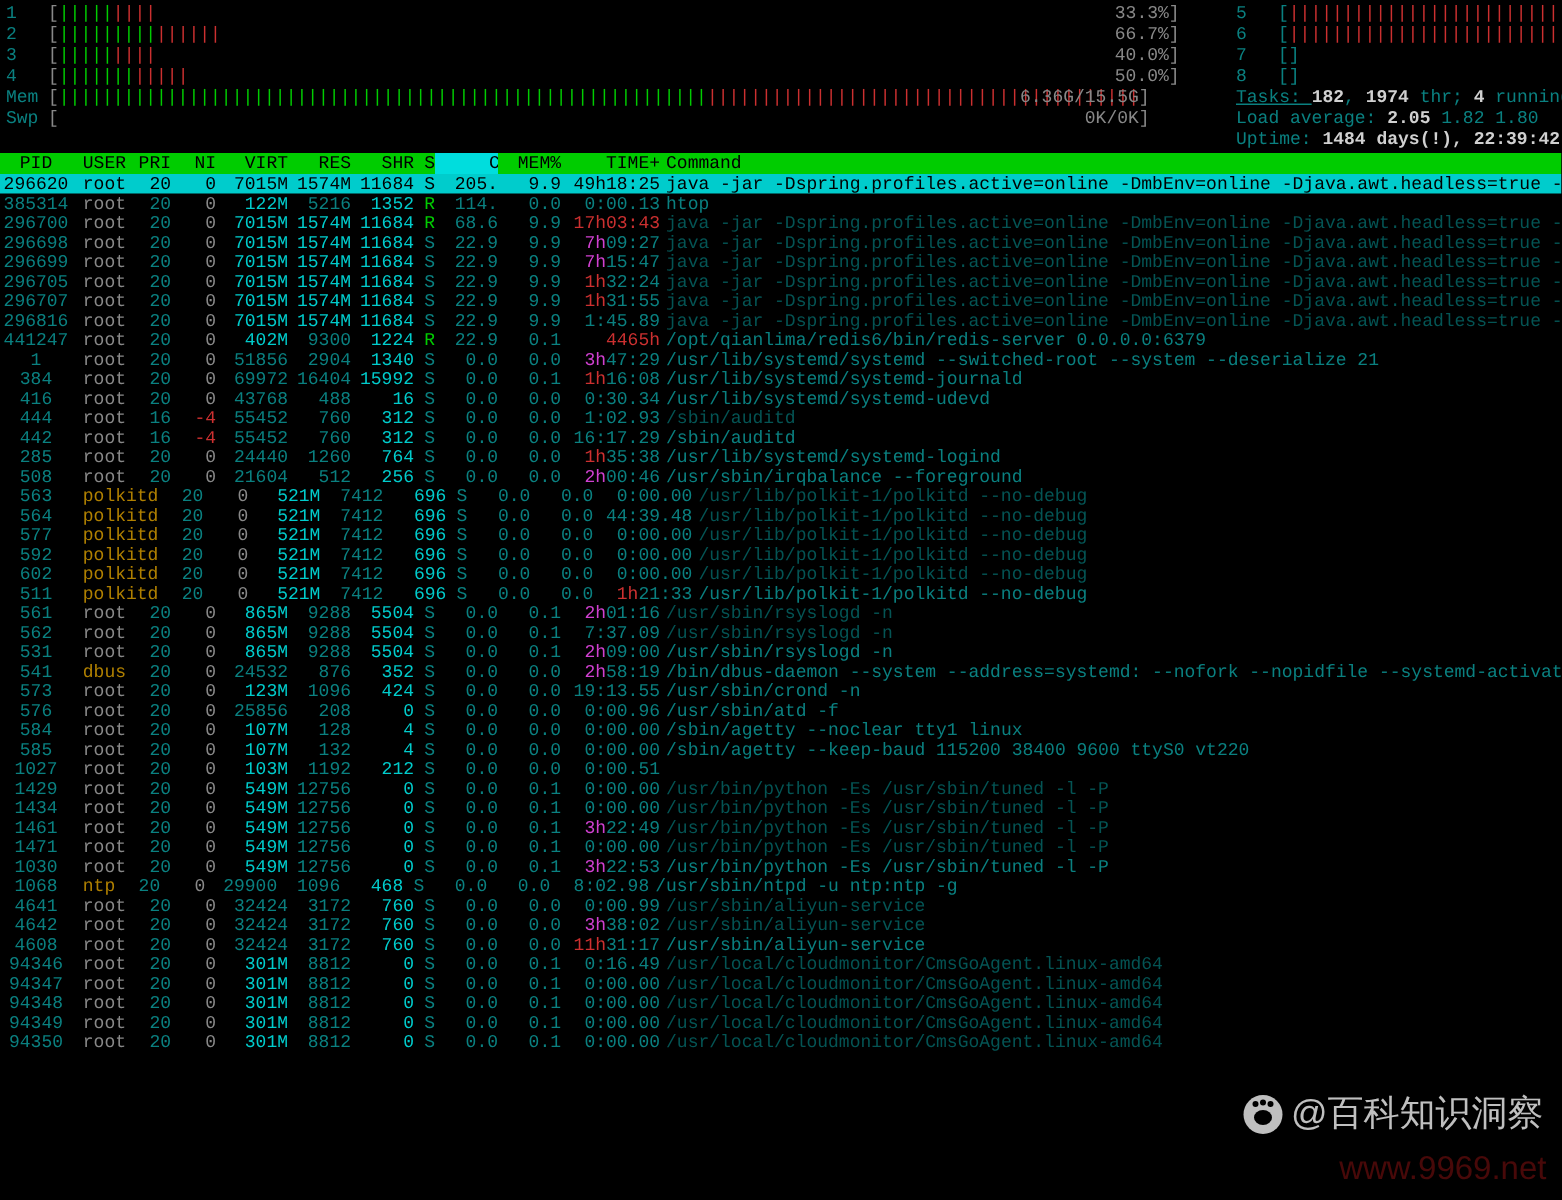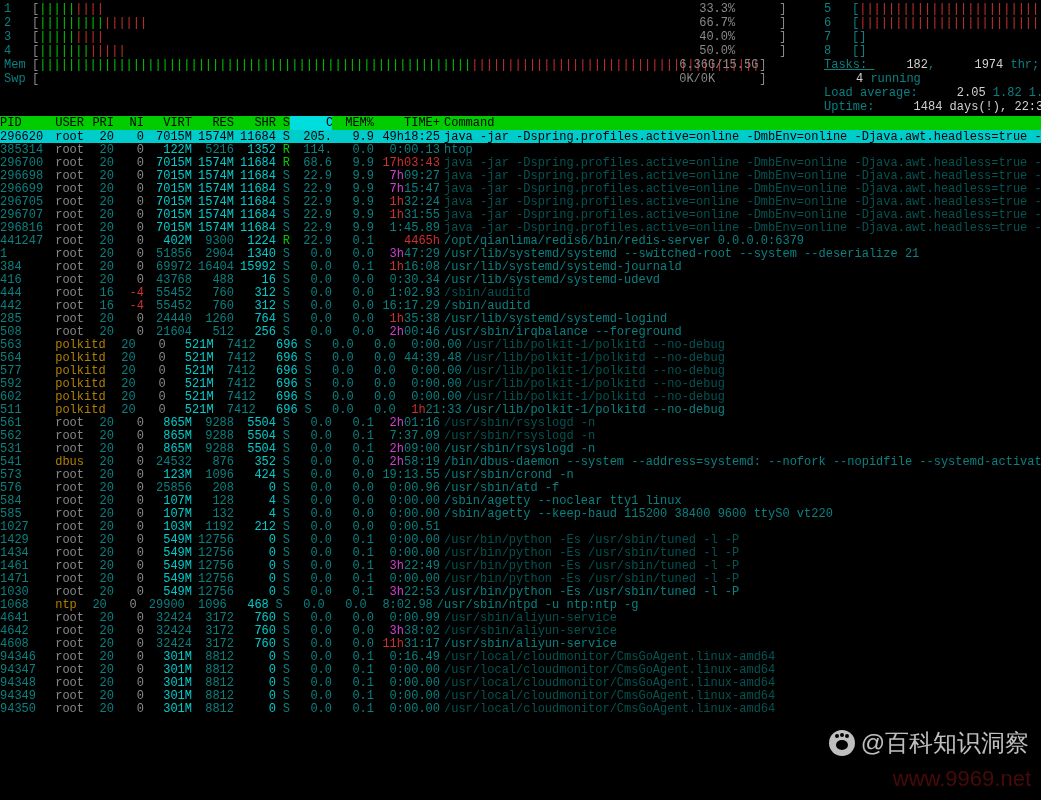--- a/index.html
+++ b/index.html
@@ -18,28 +18,28 @@
 .meter-grid { display: flex; }
 .meter-left { flex: 0 0 820px; }
 .meter-right { flex: 1; }
 .meter-row { display: flex; align-items: center; height: 14px; }
 .meter-label { color: #0a8080; width: 28px; text-align: left; }
 .meter-left .bar-open { color: #888; }
 .meter-left .bar-close { color: #888; }
 .bar-chunk-green { color: #00cc00; }
 .bar-chunk-red { color: #cc3030; }
 .bar-fill { display: inline-block; white-space: pre; }
-.meter-pct { color: #888; }
+.meter-pct { color: #888; text-align: right; }
 .summary-line { color: #0a8080; }
 .summary-line .cyan { color: #0a8080; text-decoration: underline; }
-.summary-line .bold-white { color: #d0d0d0; font-weight: normal; margin-left: 32px; }
+.summary-line .bold-white { color: #d0d0d0; font-weight: bold; }
 .header-row { background: #00cc00; color: #000; display: flex; }
 .header-row .sel { background: #00dddd; padding-left: 36px; }
 .col { white-space: pre; overflow: hidden; }
-.c-pid   { width: 48px; text-align: left; })
+.c-pid   { width: 48px; text-align: center; })
 .c-user  { width: 60px; text-align: left; }
 .c-pri   { width: 30px; text-align: right; }
 .c-ni    { width: 30px; text-align: right; }
 .c-virt  { width: 48px; text-align: right; }
 .c-res   { width: 42px; text-align: right; }
 .c-shr   { width: 42px; text-align: right; }
 .c-s     { width: 14px; text-align: right; }
 .c-cpu   { width: 42px; text-align: right; }
 .c-mem   { width: 42px; text-align: right; }
 .c-time  { width: 66px; text-align: right; }

